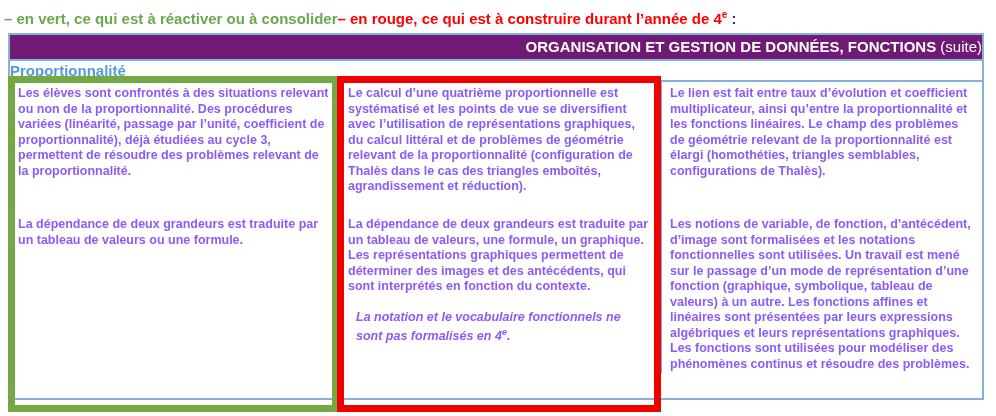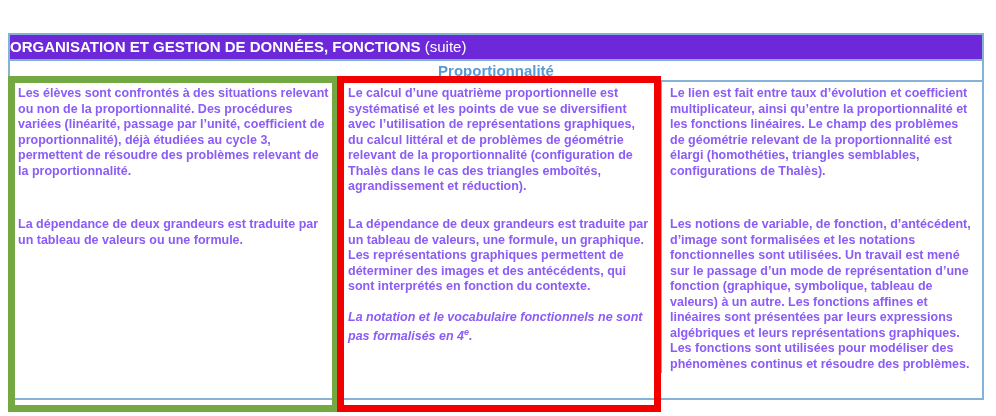--- a/index.html
+++ b/index.html
@@ -24,57 +24,58 @@
 
   
   .tablewrap {
     position: absolute; left: 8px; top: 33px;
     width: 976px; height: 367px;
     border: 2px solid #85b2d6;
     background: #ffffff;
   }
   .main-header {
     height: 24px; line-height: 24px;
-    background: #6d28d9; color: #ffffff;
-    text-align: left; font-weight: bold; font-size: 15px;
+    background: #701a75; color: #ffffff;
+    text-align: right; font-weight: bold; font-size: 15px;
   }
   .main-header .suite { font-weight: normal; }
   .sub-header {
     height: 23px; line-height: 18px; padding-top: 1px;
     border-top: 2px solid #85b2d6; border-bottom: 2px solid #85b2d6;
     color: #569bd5; background: #ffffff;
-    text-align: center; font-weight: bold; font-size: 15px;
+    text-align: left; font-weight: bold; font-size: 15px;
   }
   .grid { display: grid; grid-template-columns: 328px 322px 1fr; }
   .row1 { height: 131px; }
   .row2 { height: 160px; }
   .cell {
     padding: 4px 8px;
     font-size: 12.5px; line-height: 15.5px;
     color: #8b5cf6; font-weight: 600;
     overflow: hidden;
   }
   .cell + .cell { border-left: 2px solid #85b2d6; }
   .cell p { margin: 0 0 15px 0; }
-  .cell p.italic-note { font-style: italic; margin: 0; }
+  .cell p.italic-note { font-style: italic; margin: 8px; }
   .cell sup { font-size: 9px; }
 
   
   .overlay {
     position: absolute; top: 41px; bottom: -14px;
     pointer-events: none; background: transparent;
   }
   .green-box { left: -2px; width: 331px; border: 7px solid #73a843; }
   .red-box   { left: 327px; width: 324px; border: 7px solid #f20000; }
 </style>
 </head>
 <body>
 
 <div class="page">
 
+  <p class="legend"><span class="seg-green">– en vert, ce qui est à réactiver ou à consolider</span><span class="seg-red">– en rouge, ce qui est à construire durant l’année de 4</span><sup>e</sup><span class="seg-dark"> :</span></p>
 
   <div class="tablewrap">
 
     <div class="main-header"><span>ORGANISATION ET GESTION DE DONNÉES, FONCTIONS </span><span class="suite">(suite)</span></div>
 
     <div class="sub-header">Proportionnalité</div>
 
     <div class="grid row1">
       <div class="cell">Les élèves sont confrontés à des situations relevant ou non de la proportionnalité. Des procédures variées (linéarité, passage par l’unité, coefficient de proportionnalité), déjà étudiées au cycle 3, permettent de résoudre des problèmes relevant de la proportionnalité.</div>
       <div class="cell">Le calcul d’une quatrième proportionnelle est systématisé et les points de vue se diversifient avec l’utilisation de représentations graphiques, du calcul littéral et de problèmes de géométrie relevant de la proportionnalité (configuration de Thalès dans le cas des triangles emboîtés, agrandissement et réduction).</div>

